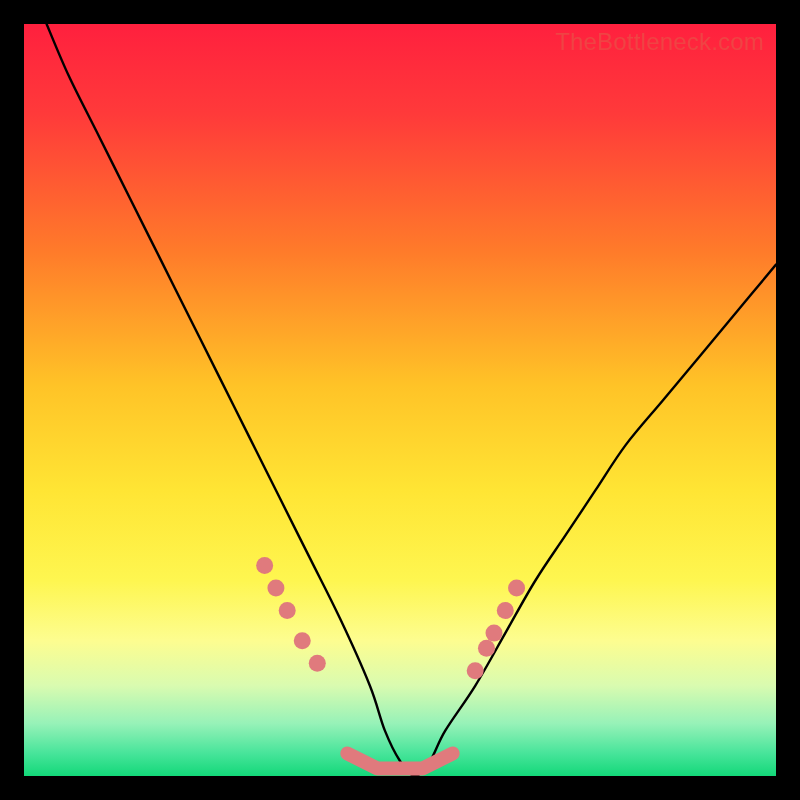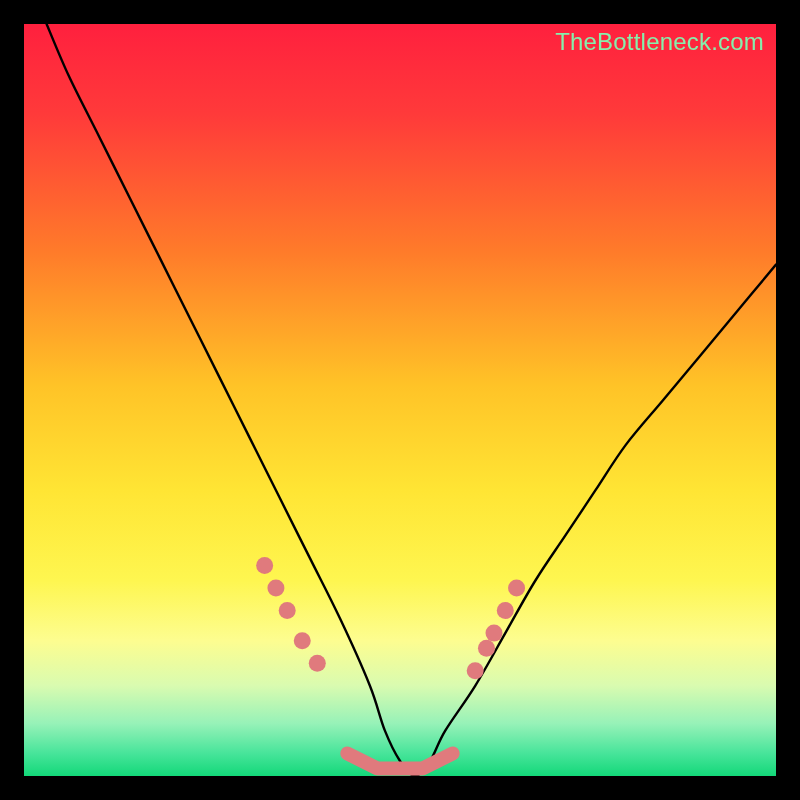--- a/index.html
+++ b/index.html
@@ -31,21 +31,21 @@
     position: absolute;
     left: 0;
     top: 0;
     width: 752px;
     height: 752px;
   }
   .watermark {
     position: absolute;
     top: 4px;
     right: 12px;
-    color: #86efac;
+    color: #ef4444;
     font-size: 24px;
     letter-spacing: 0.2px;
     font-weight: 400;
   }
   svg.curve {
     position: absolute;
     left: 0;
     top: 0;
     width: 752px;
     height: 752px;

